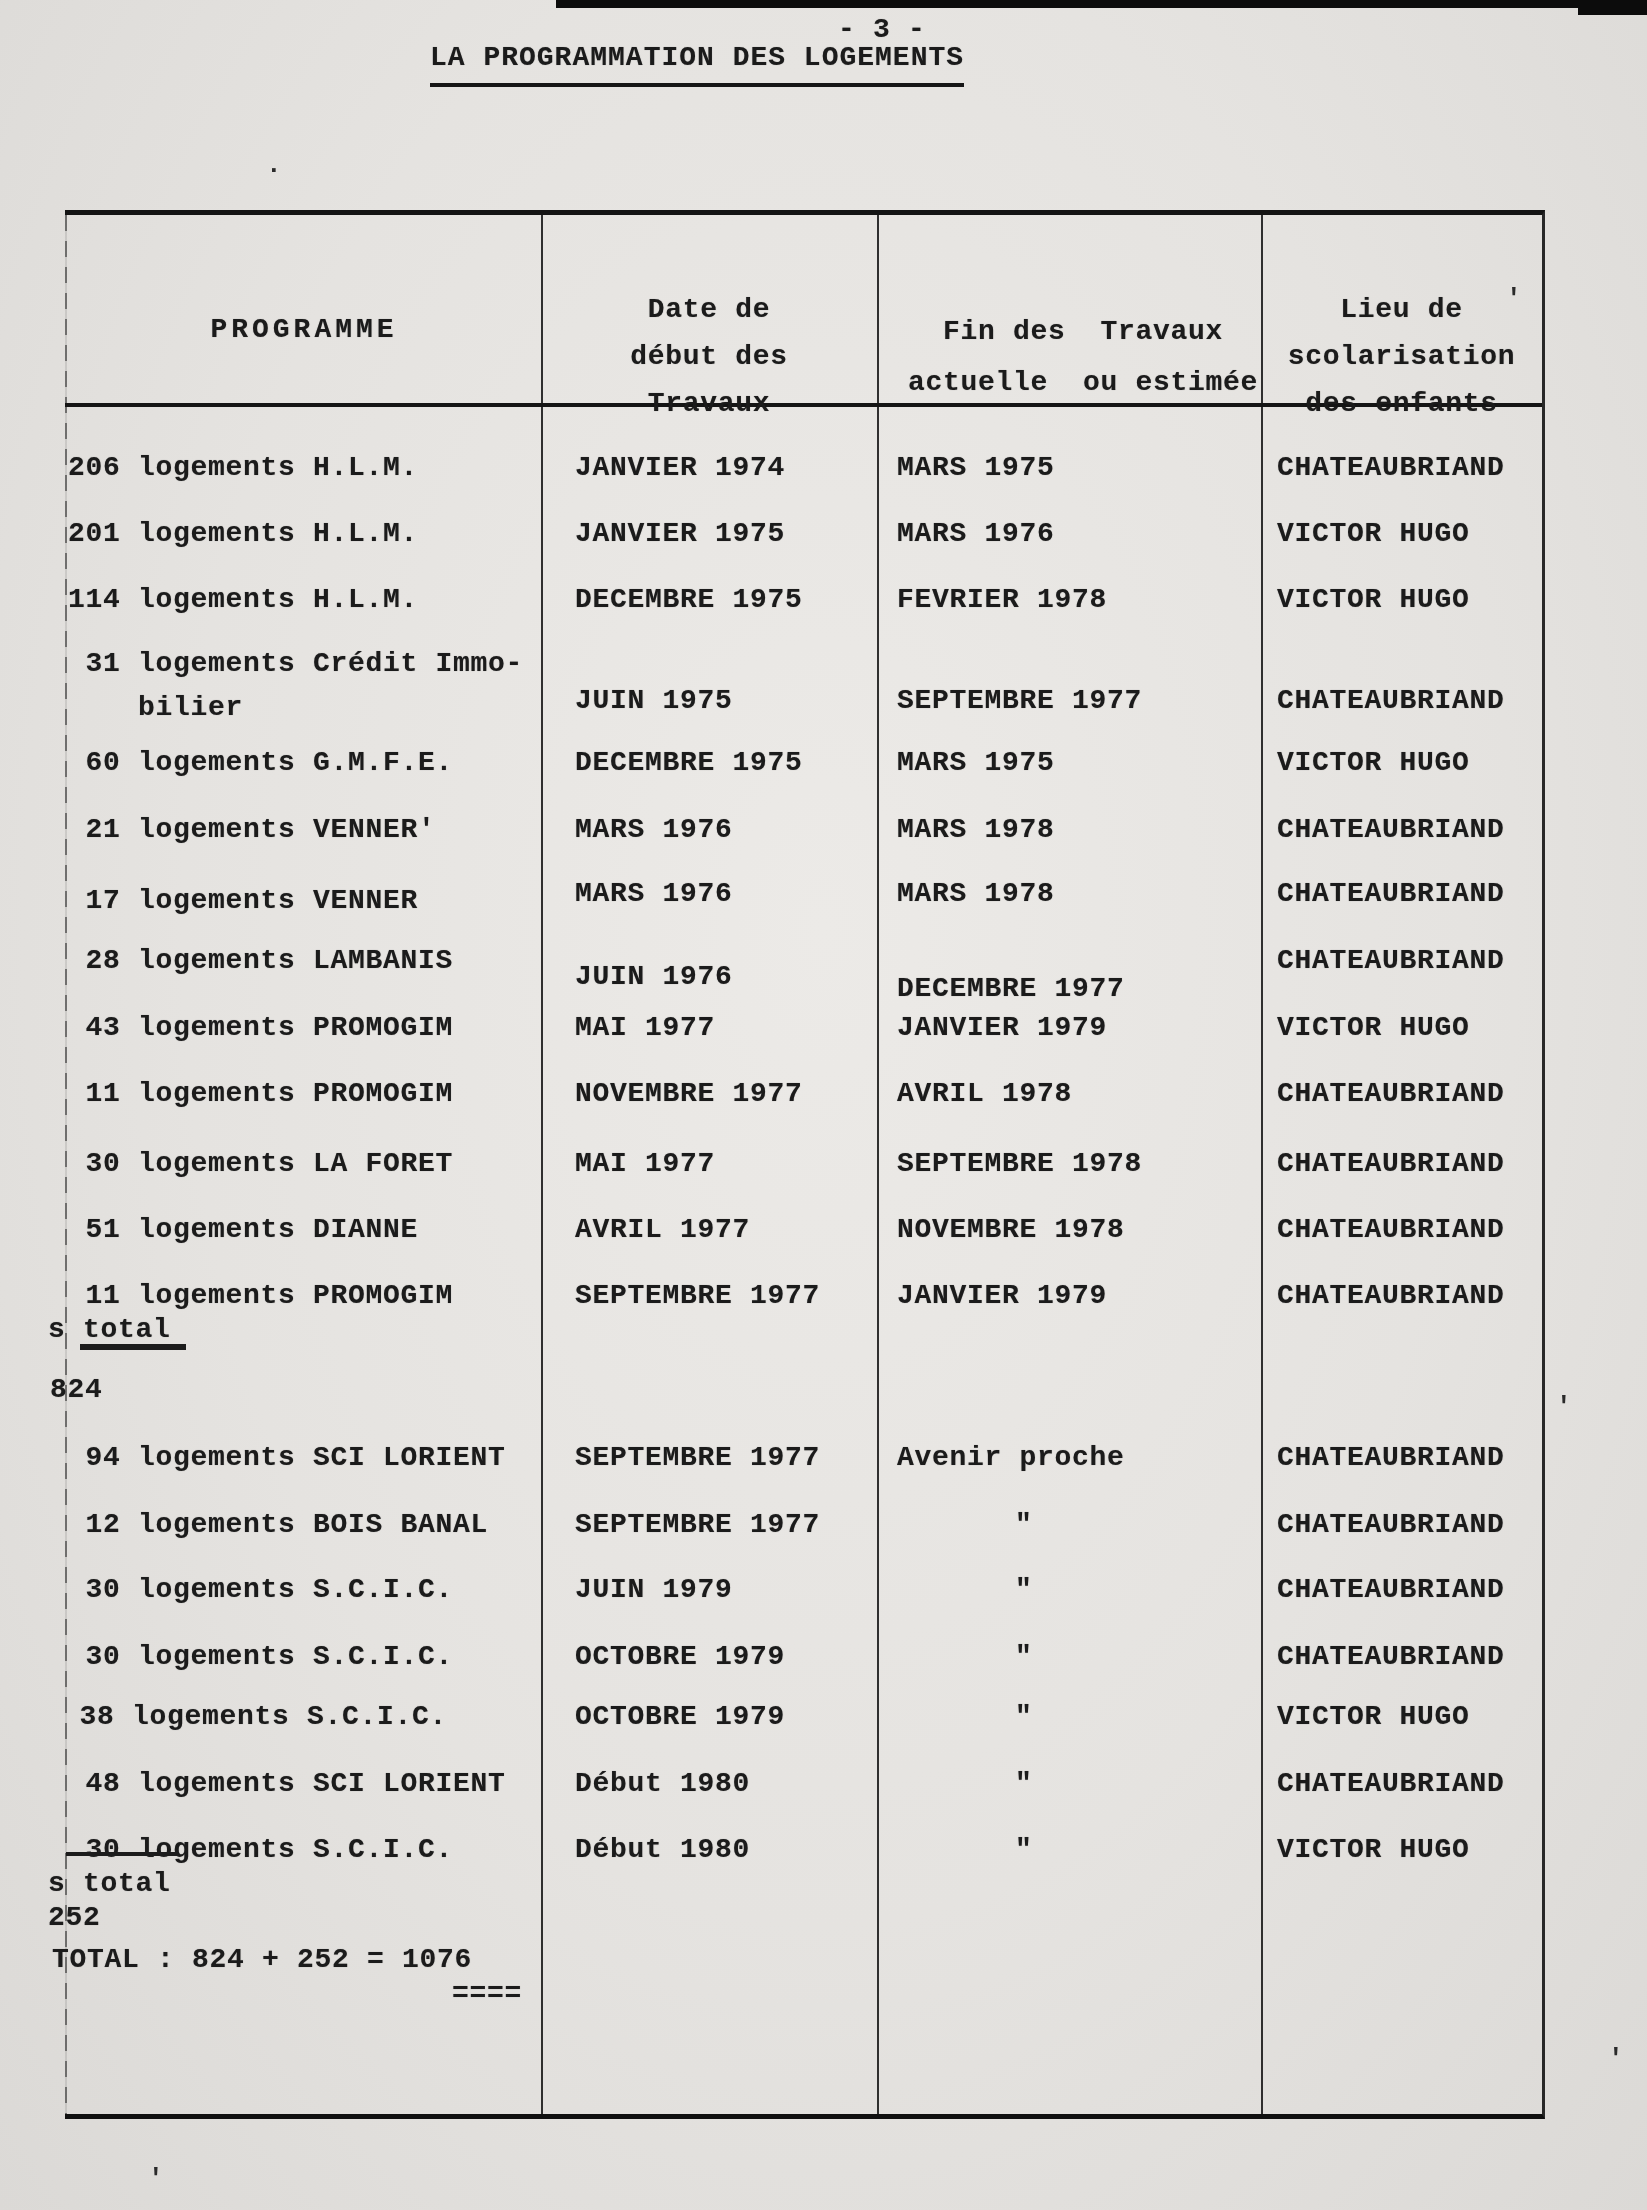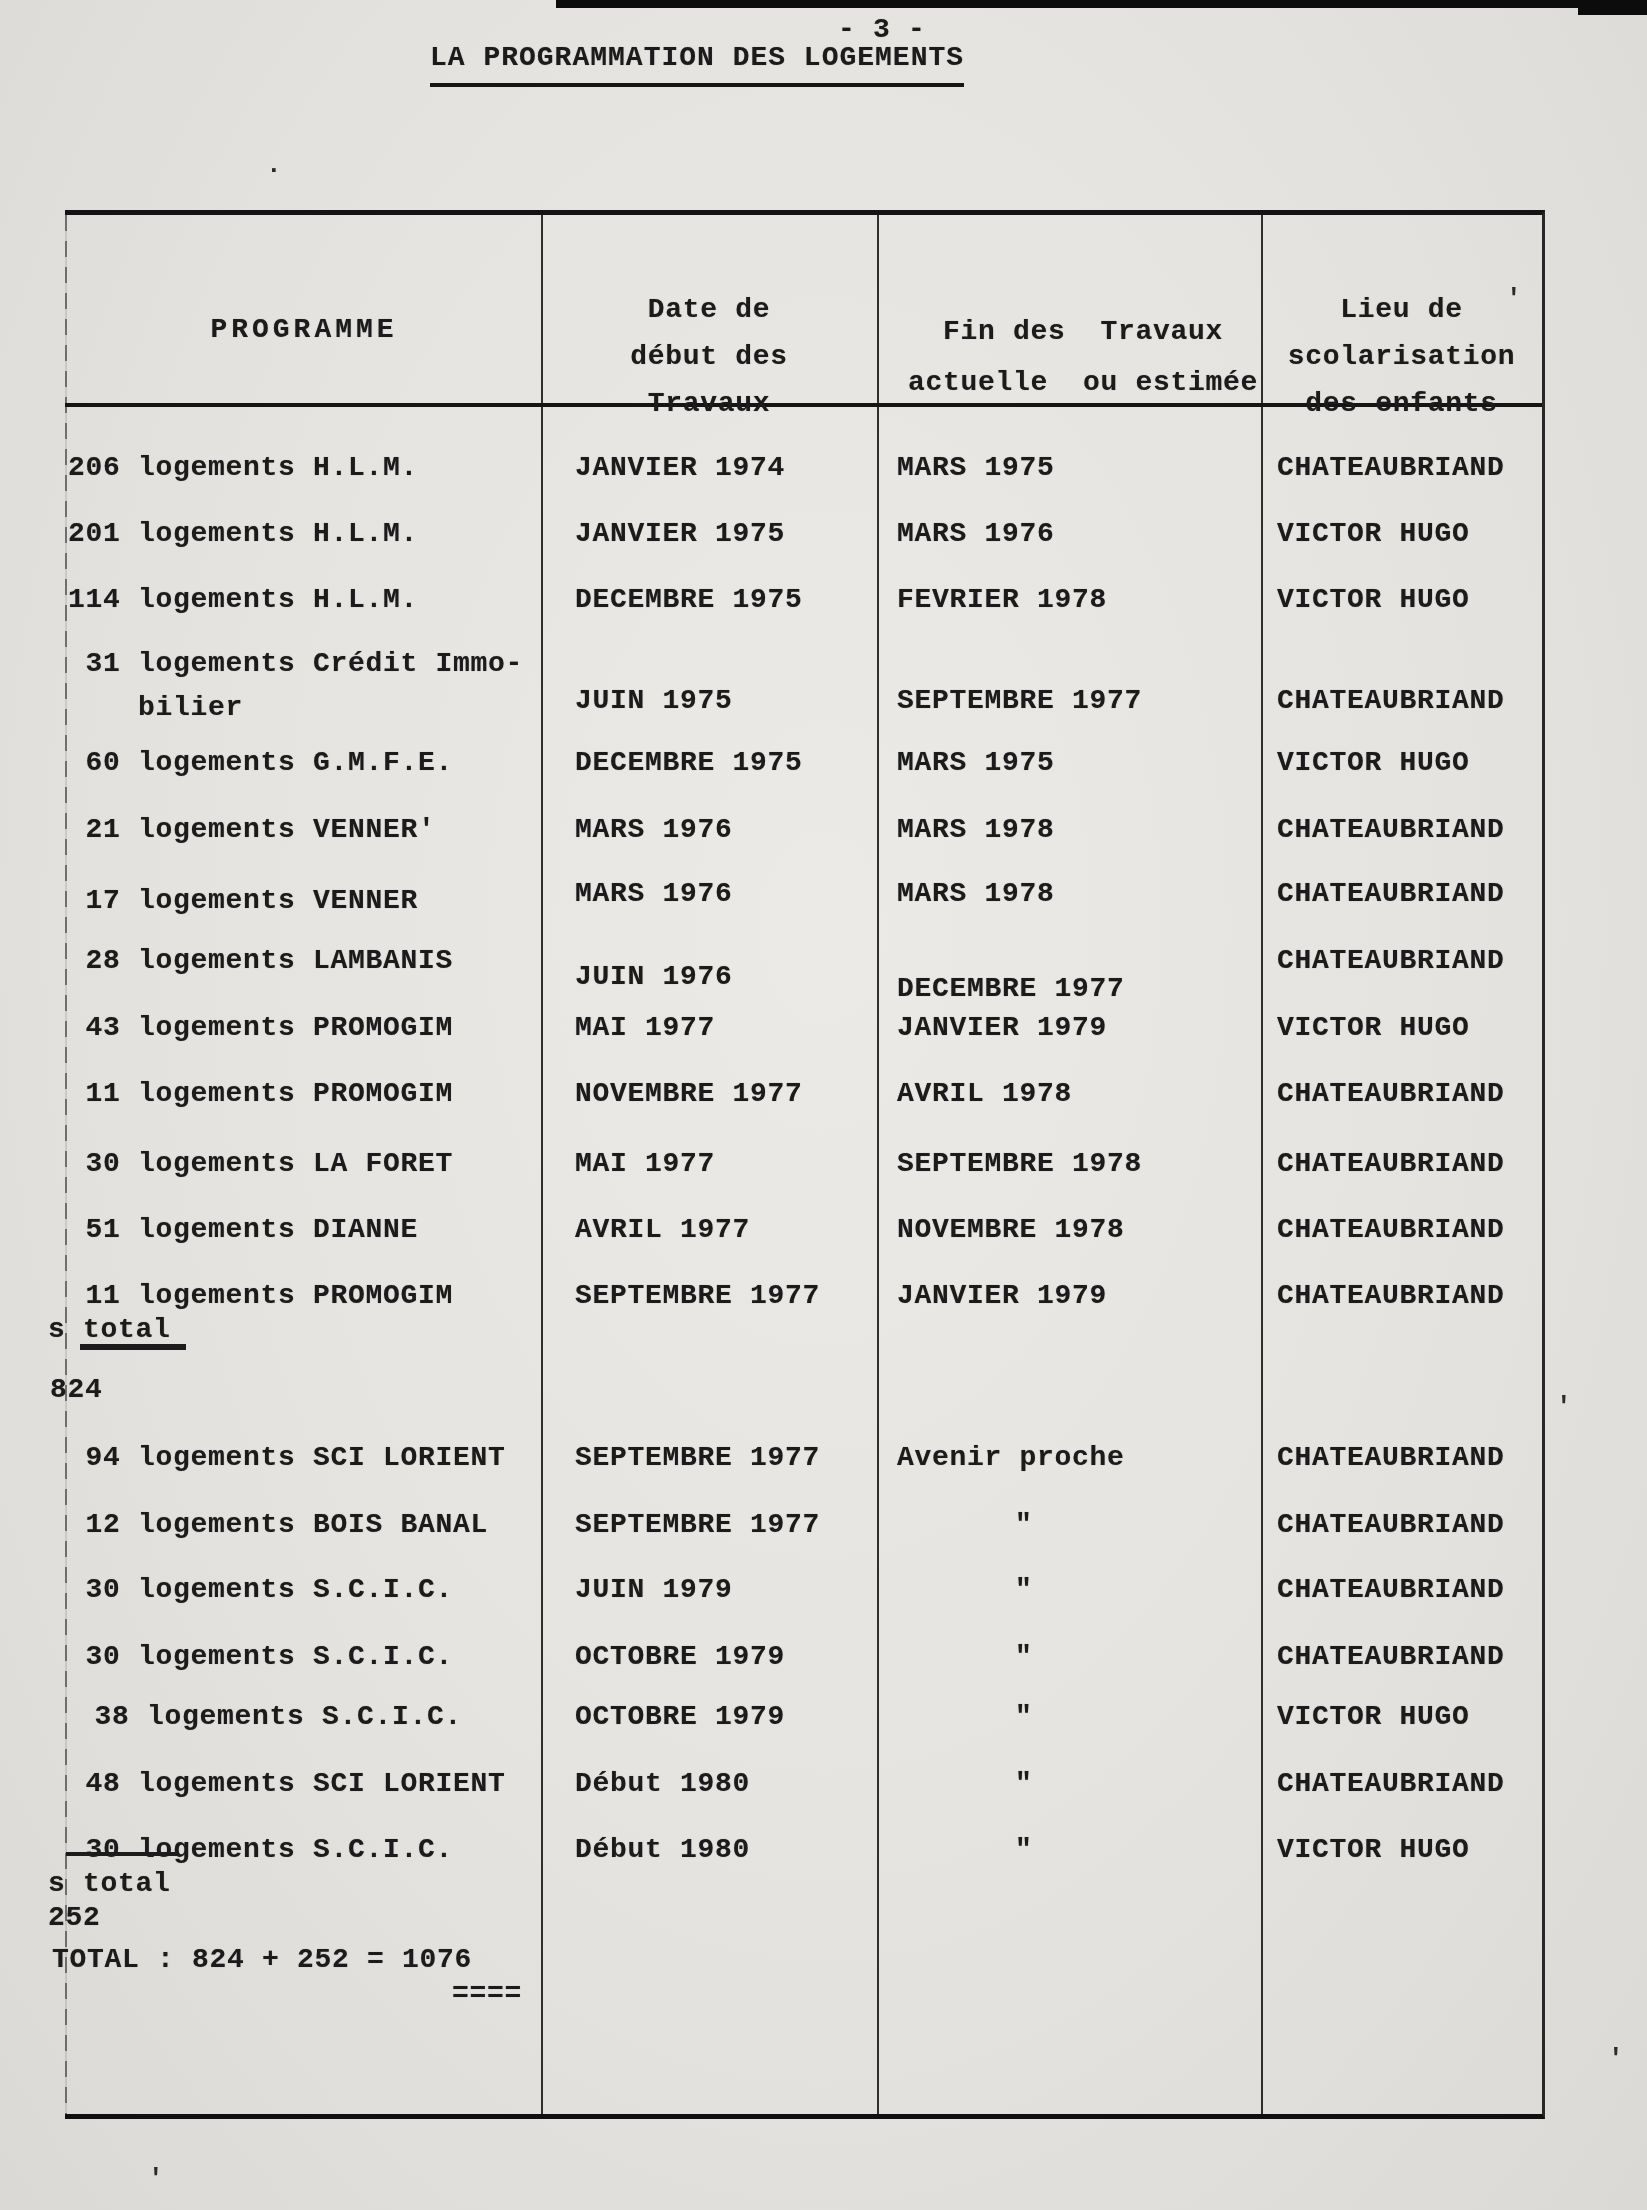--- a/index.html
+++ b/index.html
@@ -193,21 +193,21 @@
         <div class="cell txt" style="left: 1015px; top: 0px;">"</div>
         <div class="cell txt" style="left: 1277px; top: 0px;">CHATEAUBRIAND</div>
       </div>
       <div class="row" style="top: 1635px;">
         <div class="cell txt" style="left: 68px; top: 0px;"> 30 logements S.C.I.C.</div>
         <div class="cell txt" style="left: 575px; top: 0px;">OCTOBRE 1979</div>
         <div class="cell txt" style="left: 1015px; top: 0px;">"</div>
         <div class="cell txt" style="left: 1277px; top: 0px;">CHATEAUBRIAND</div>
       </div>
       <div class="row" style="top: 1695px;">
-        <div class="cell txt" style="left: 77px; top: 0px;"> 38 logements S.C.I.C.</div>
+        <div class="cell txt" style="left: 62px; top: 0px;"> 38 logements S.C.I.C.</div>
         <div class="cell txt" style="left: 575px; top: 0px;">OCTOBRE 1979</div>
         <div class="cell txt" style="left: 1015px; top: 0px;">"</div>
         <div class="cell txt" style="left: 1277px; top: 0px;">VICTOR HUGO</div>
       </div>
       <div class="row" style="top: 1762px;">
         <div class="cell txt" style="left: 68px; top: 0px;"> 48 logements SCI LORIENT</div>
         <div class="cell txt" style="left: 575px; top: 0px;">Début 1980</div>
         <div class="cell txt" style="left: 1015px; top: 0px;">"</div>
         <div class="cell txt" style="left: 1277px; top: 0px;">CHATEAUBRIAND</div>
       </div>

